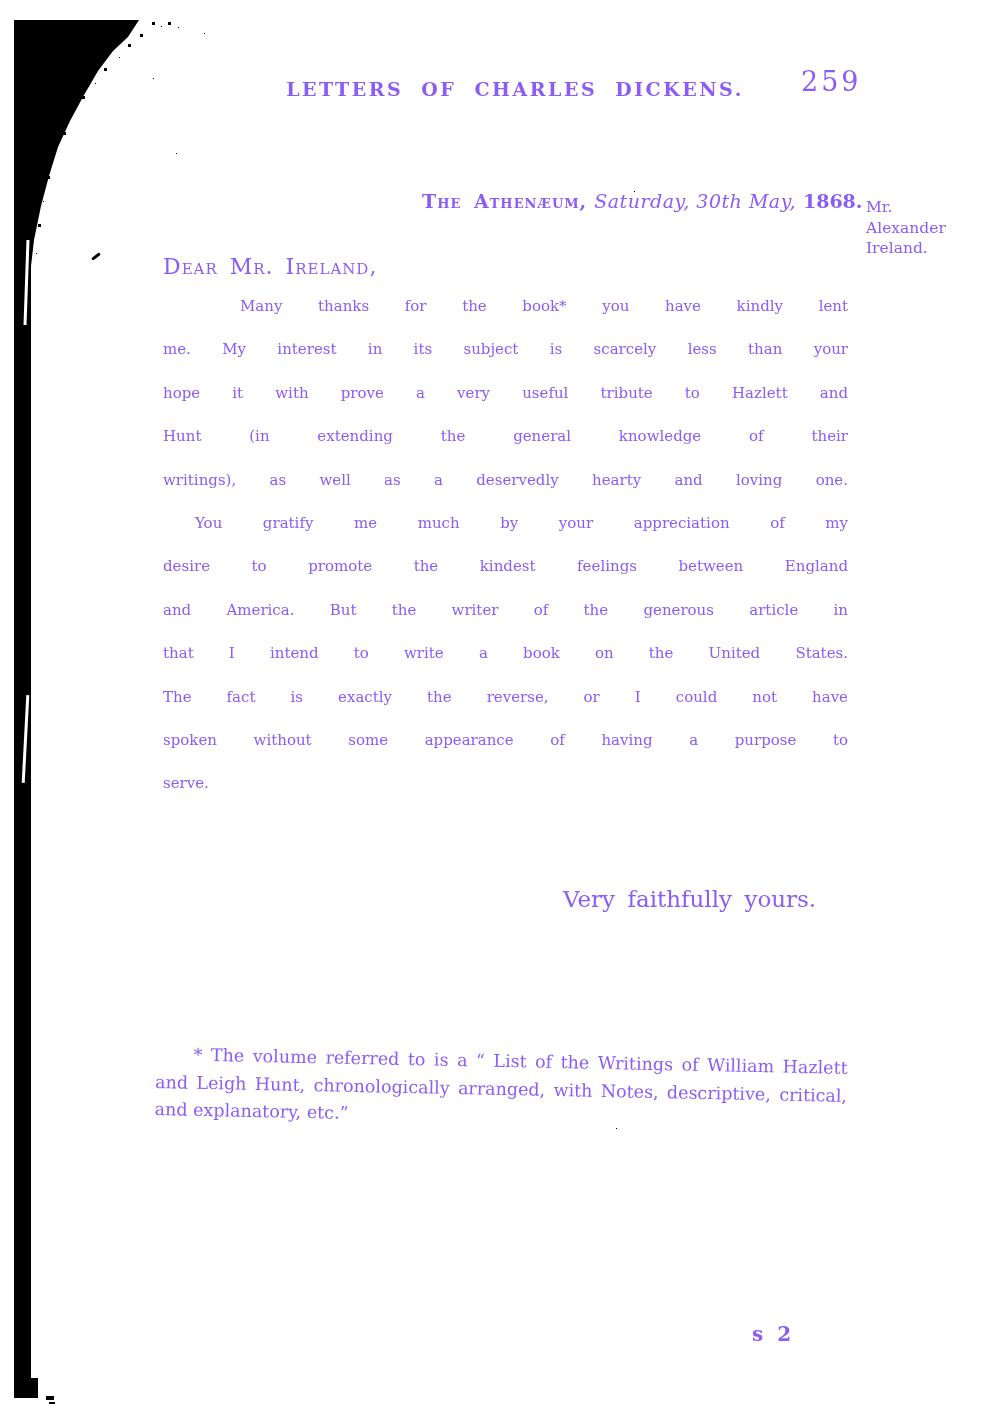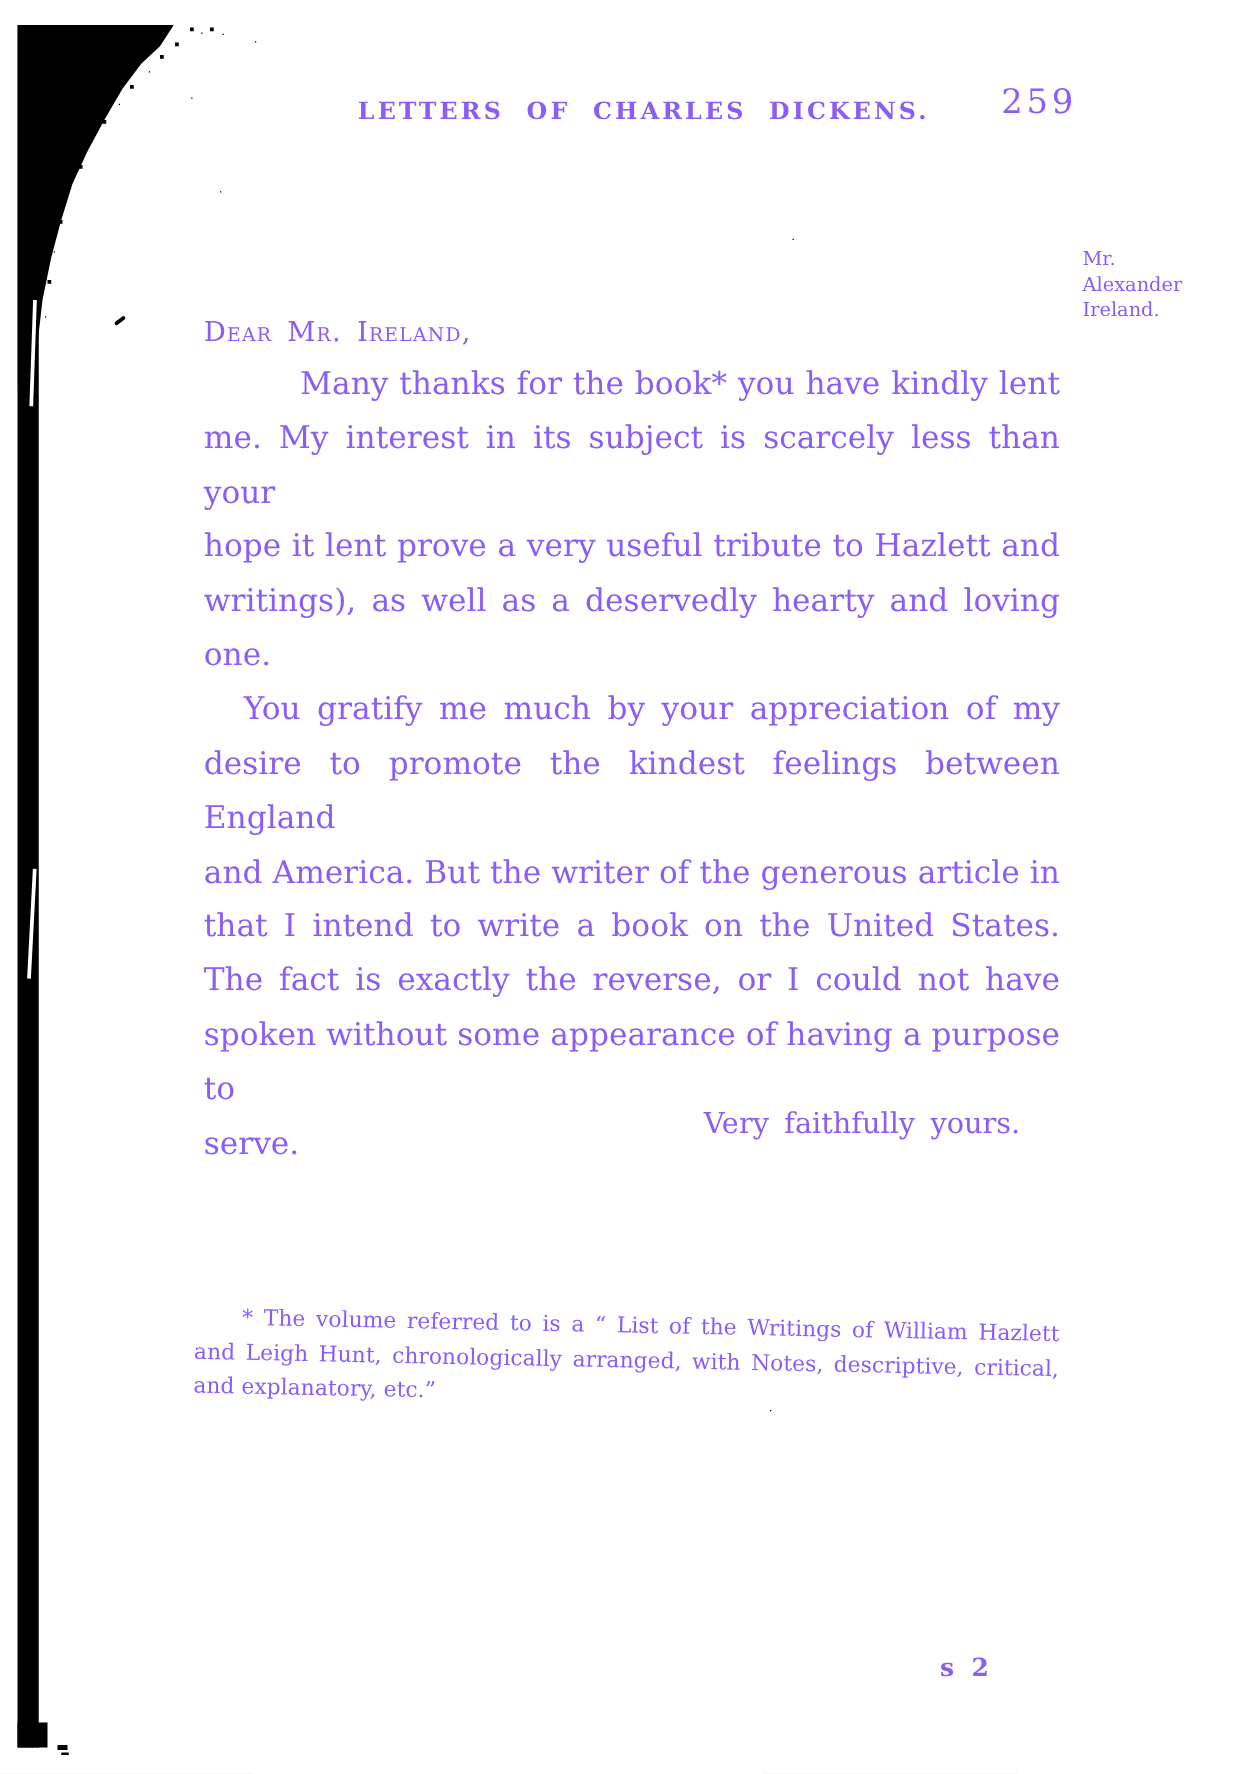--- a/index.html
+++ b/index.html
@@ -31,21 +31,21 @@
   .running-title{position:absolute; left:265px; top:78px; width:500px; text-align:center;
     font-size:19px; font-weight:bold; letter-spacing:2.5px; word-spacing:9px;}
   .page-number{position:absolute; left:801px; top:66px; font-size:27px; letter-spacing:3px;}
   .dateline{position:absolute; left:422px; top:190px; font-size:19px; white-space:nowrap;}
   .dateline .place{font-variant:small-caps; font-weight:bold; letter-spacing:1px; word-spacing:5px;}
   .dateline .date-it{font-style:italic; margin-left:7px; letter-spacing:0.5px;}
   .dateline .year{font-weight:bold; margin-left:7px;}
   .margin-note{position:absolute; left:866px; top:197px; font-size:15.5px; line-height:20.5px;}
   .salutation{position:absolute; left:163px; top:254px; font-size:22px;
     font-variant:small-caps; letter-spacing:1px; word-spacing:4px;}
-  .letter-body{position:absolute; left:163px; top:285px; width:685px; font-size:25px;}
+  .letter-body{position:absolute; left:163px; top:285px; width:685px; font-size:15px;}
   .jline{line-height:43.4px; text-align:justify; text-align-last:justify;}
   .jline.flush{text-align-last:left;}
   .it{font-style:italic;}
   .valediction{position:absolute; left:563px; top:886px; font-size:23px; word-spacing:5px;}
   .footnote{position:absolute; left:156px; top:1041px; width:692px; font-size:17.5px;
     transform:rotate(1.15deg); transform-origin:0 0;}
   .footnote .jline{line-height:27.5px;}
   .sig-mark{position:absolute; left:752px; top:1322px; font-size:20px; font-weight:bold; word-spacing:7px;}
 </style>
 </head>
@@ -57,34 +57,36 @@
   <div class="scan-blob"></div>
   <div class="edge-dots"></div>
   <div class="band-sliver sliver-1"></div>
   <div class="band-sliver sliver-2"></div>
   <div class="scan-band-foot"></div>
   <div class="stray-tick"></div>
 
   <div class="running-title">LETTERS OF CHARLES DICKENS.</div>
   <div class="page-number">259</div>
 
+  <div class="dateline"><span class="place">The Athenæum,</span><span class="date-it">Saturday, 30th May,</span><span class="year">1868.</span></div>
 
   <div class="margin-note">
     <div>Mr.</div>
     <div>Alexander</div>
     <div>Ireland.</div>
   </div>
 
   <div class="salutation">Dear Mr. Ireland,</div>
 
   <div class="letter-body">
     <div>
         <div class="jline" style="text-indent: 77px;">Many thanks for the book* you have kindly lent</div>
         <div class="jline">me.  My interest in its subject is scarcely less than your</div>
-        <div class="jline">hope it lent prove a very useful tribute to Hazlett and</div>
+        <div class="jline">hope it with prove a very useful tribute to Hazlett and</div>
+        <div class="jline">Hunt (in extending the general knowledge of their</div>
         <div class="jline">writings), as well as a deservedly hearty and loving one.</div>
       </div>
     <div>
         <div class="jline" style="text-indent: 32px;">You gratify me much by your appreciation of my</div>
         <div class="jline">desire to promote the kindest feelings between England</div>
         <div class="jline">and America.  But the writer of the generous article in</div>
         <div class="jline">that I intend to write a book on the United States.</div>
         <div class="jline">The fact is exactly the reverse, or I could not have</div>
         <div class="jline">spoken without some appearance of having a purpose to</div>
         <div class="jline flush">serve.</div>

